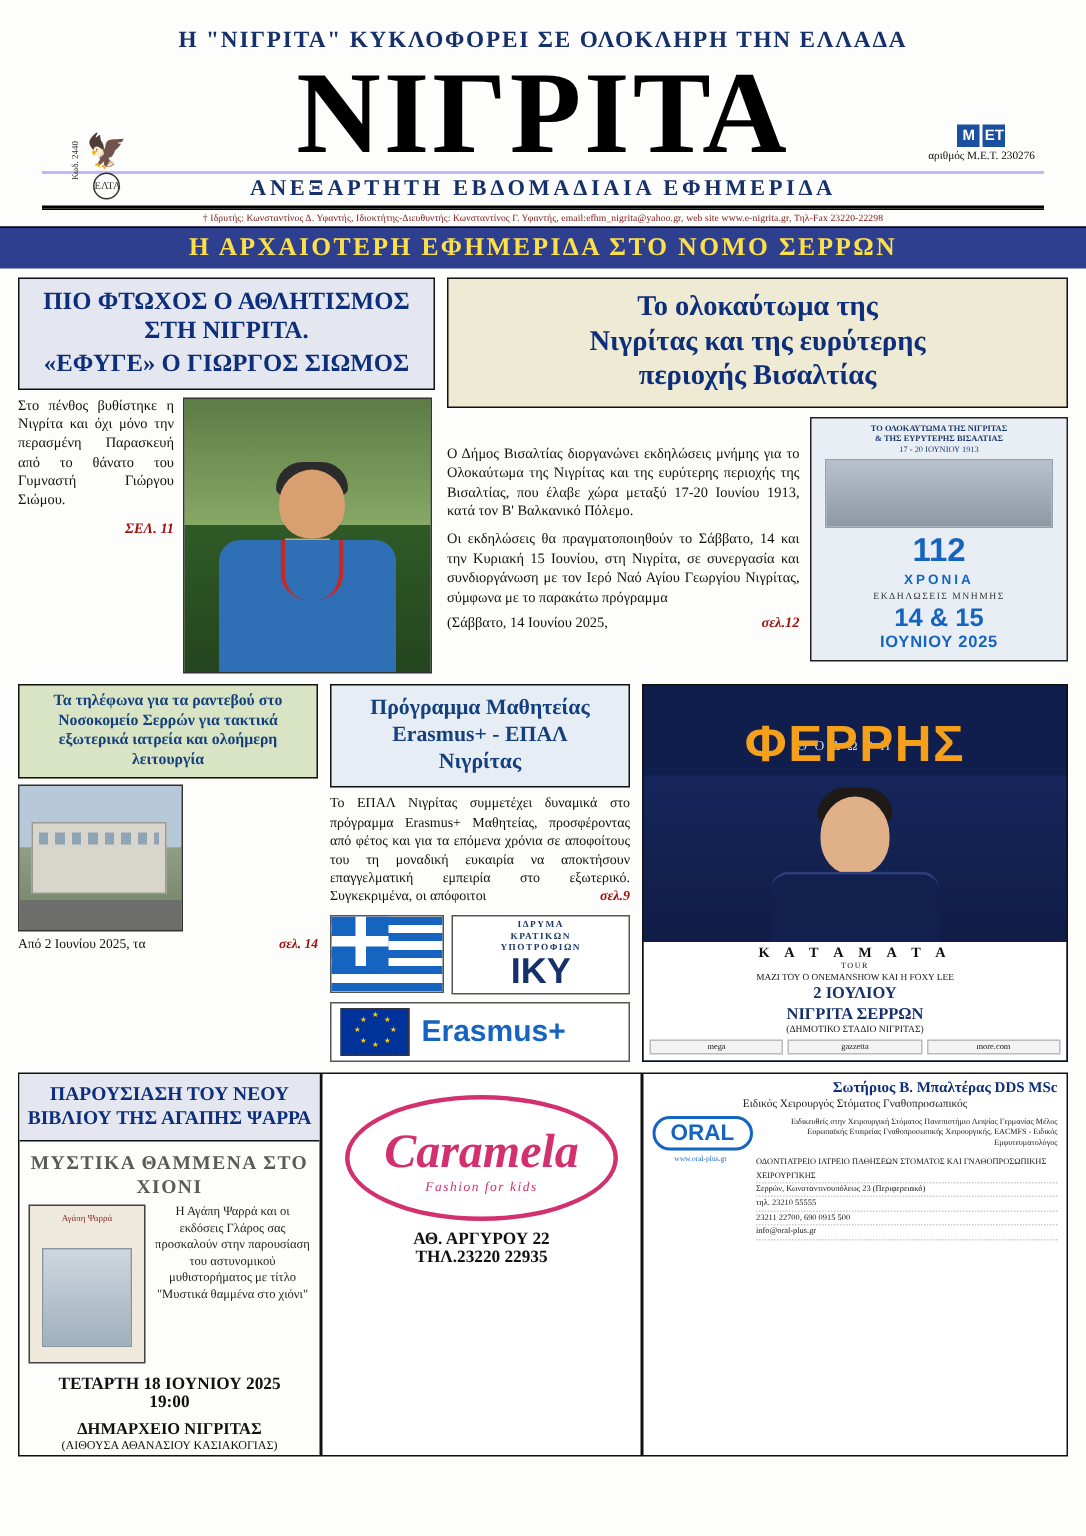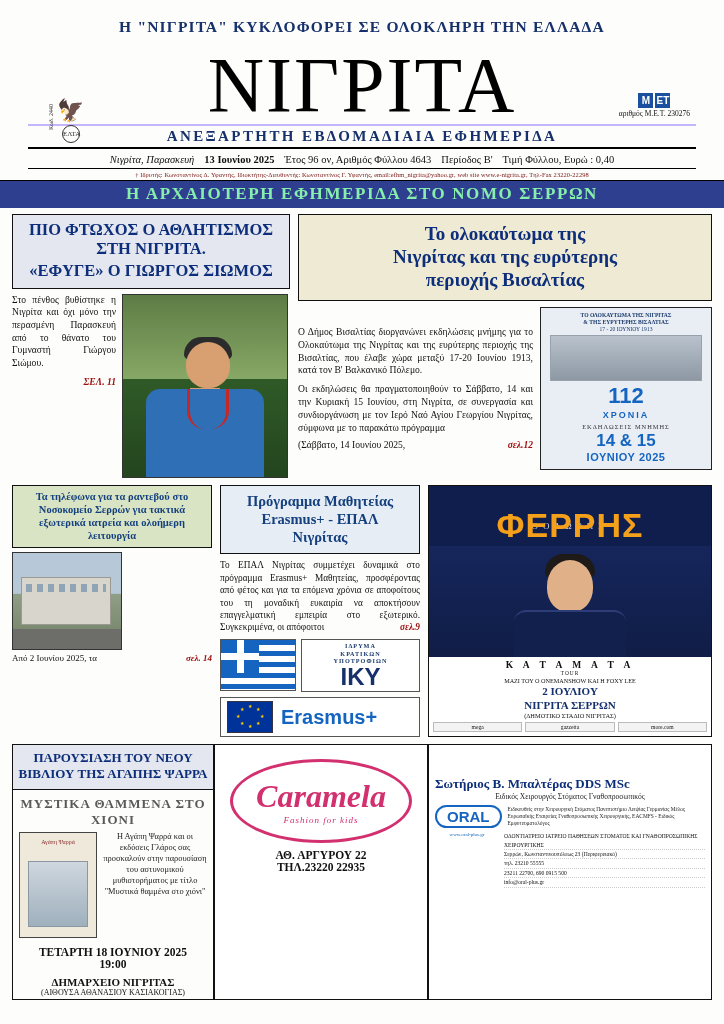--- a/index.html
+++ b/index.html
@@ -19,26 +19,26 @@
     font-family:"Liberation Serif", serif;
     font-size:15.5px;
     letter-spacing:1.2px;
     color:#16306b;
     font-weight:bold;
     margin-top:8px;
   }
   .logo-row { position:relative; text-align:center; }
   .logo {
     font-family:"Liberation Serif", serif;
-    font-weight:normal;
+    font-weight:bold;
     font-size:78px;
     letter-spacing:2px;
     line-height:0.95;
     color:#000;
-    margin:12px 0 0 0;
+    margin:2px 0 0 0;
     -webkit-text-stroke:0px;
   }
   .corner-left {
     position:absolute; left:20px; top:52px;
     width:46px; text-align:center;
     font-size:6px; color:#333;
   }
   .corner-left .kod { font-size:6px; transform:rotate(-90deg); position:absolute; left:-10px; top:14px; white-space:nowrap;}
   .corner-left .bird { font-size:22px; line-height:1; }
   .corner-left .circ {
@@ -67,21 +67,21 @@
     display:flex; justify-content:center; gap:10px;
     font-size:10.5px; padding:5px 0 3px 0; color:#111;
   }
   .issue-line i { font-style:italic; }
   .staff-line {
     border-top:1px solid #000;
     text-align:center; font-size:6.4px; color:#7a1414; padding:2px 0 2px 0;
     letter-spacing:0.1px;
   }
   .banner {
-    background:#2f3f8f; color:#86efac; text-align:center;
+    background:#2f3f8f; color:#fde047; text-align:center;
     font-size:17px; font-weight:bold; letter-spacing:1.6px;
     padding:3px 0 4px 0; border-top:1px solid #000;
   }
 
   
   .content { padding:6px 12px 10px 12px; }
   .row { display:flex; gap:8px; }
 
   
   .lead {
@@ -214,23 +214,23 @@
     border:3px solid #d2306f; border-radius:50%;
     display:flex; flex-direction:column; align-items:center; justify-content:center;
     background:#fff;
   }
   .caramela .cname { font-size:32px; color:#d2306f; font-style:italic; font-weight:bold; font-family:"Liberation Serif", serif;}
   .caramela .cfk { font-size:9px; color:#d2306f; font-style:italic; letter-spacing:1px; }
   .caramela .addr { font-size:11.5px; font-weight:bold; color:#111; margin-top:6px;}
   .caramela .tel { font-size:11.5px; font-weight:bold; color:#111;}
 
   .dentist { flex:1; border:1px solid #111; background:#fff; padding:4px 6px;}
-  .dentist .dn { text-align:left; font-size:13px; font-weight:bold; color:#0d2e7a;margin-top:27px;}
+  .dentist .dn { text-align:right; font-size:10px; font-weight:bold; color:#0d2e7a;}
   .dentist .ds { text-align:center; font-size:7.6px; color:#222; margin-bottom:4px;}
-  .oral-row { display:flex; align-items:center; gap:6px; justify-content:center; margin:4px 0;}
+  .oral-row { display:flex; align-items:center; gap:6px; justify-content:center; margin:4px 0;text-align:right;}
   .oral-badge { border:2px solid #1565c0; border-radius:14px; padding:1px 10px; color:#1565c0; font-weight:bold; font-size:15px; font-family:"Liberation Sans", sans-serif;}
   .oral-txt { font-size:5.4px; line-height:1.3; color:#222;}
   .oral-foot { display:flex; gap:5px; margin-top:4px;}
   .oral-foot .lcol { width:64px; text-align:center; font-size:5px; color:#1565c0;}
   .oral-foot .rcol { flex:1; font-size:5.6px; line-height:1.5; color:#111;}
   .oral-foot .rcol div { border-bottom:1px dotted #ccc;}
 </style>
 </head>
 <body>
 
@@ -252,27 +252,20 @@
         <div class="met-boxes">
           <span>Μ</span>
           <span>ΕΤ</span>
         </div>
         <div class="met-num">αριθμός Μ.Ε.Τ. 230276</div>
       </div>
     </div>
 
     <div class="subtitle-bar">ΑΝΕΞΑΡΤΗΤΗ  ΕΒΔΟΜΑΔΙΑΙΑ  ΕΦΗΜΕΡΙΔΑ</div>
 
-    <div class="issue-line">
-      <i>Νιγρίτα, Παρασκευή</i>
-      <b>13  Ιουνίου  2025</b>
-      <span>Έτος 96 ον, Αριθμός Φύλλου 4643</span>
-      <span>Περίοδος Β'</span>
-      <span>Τιμή Φύλλου, Ευρώ : 0,40</span>
-    </div>
 
     <div class="staff-line">† Ιδρυτής: Κωνσταντίνος Δ. Υφαντής, Ιδιοκτήτης-Διευθυντής: Κωνσταντίνος Γ. Υφαντής, email:efhm_nigrita@yahoo.gr, web site www.e-nigrita.gr, Τηλ-Fax 23220-22298</div>
   </div>
 
   <div class="banner">Η ΑΡΧΑΙΟΤΕΡΗ ΕΦΗΜΕΡΙΔΑ ΣΤΟ ΝΟΜΟ ΣΕΡΡΩΝ</div>
 
   <div class="content">
 
     <div class="row">
 

